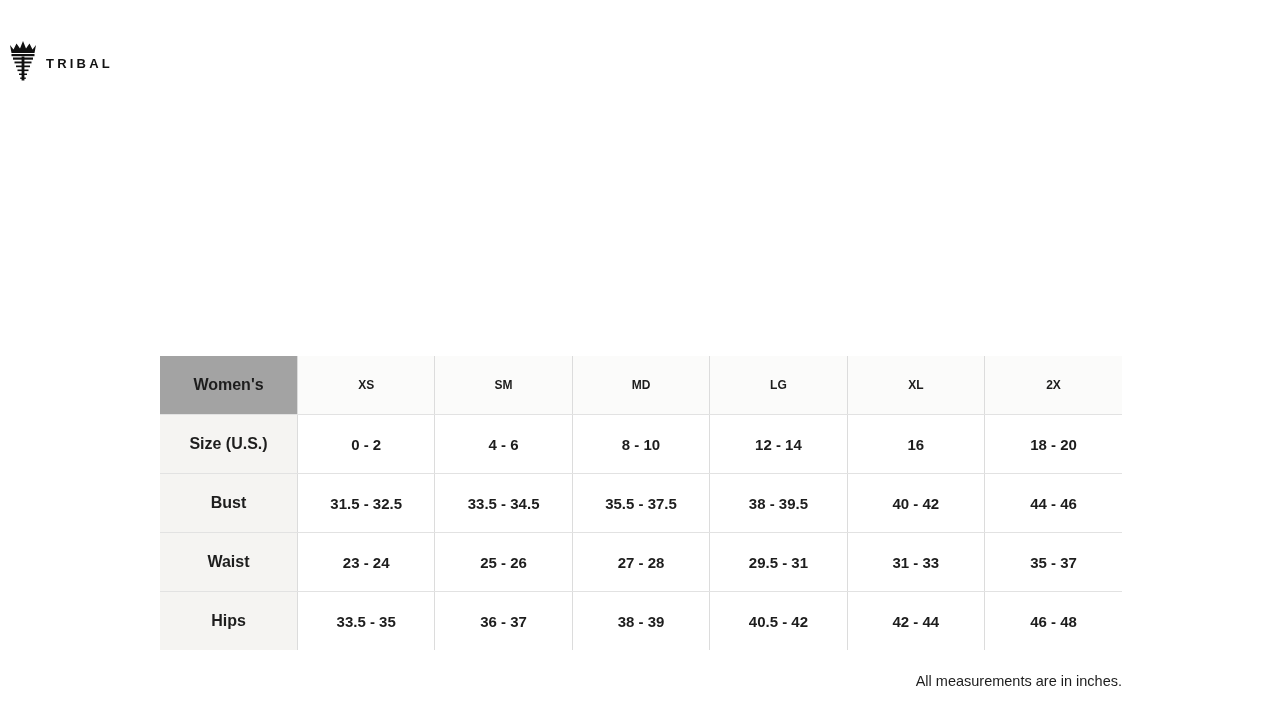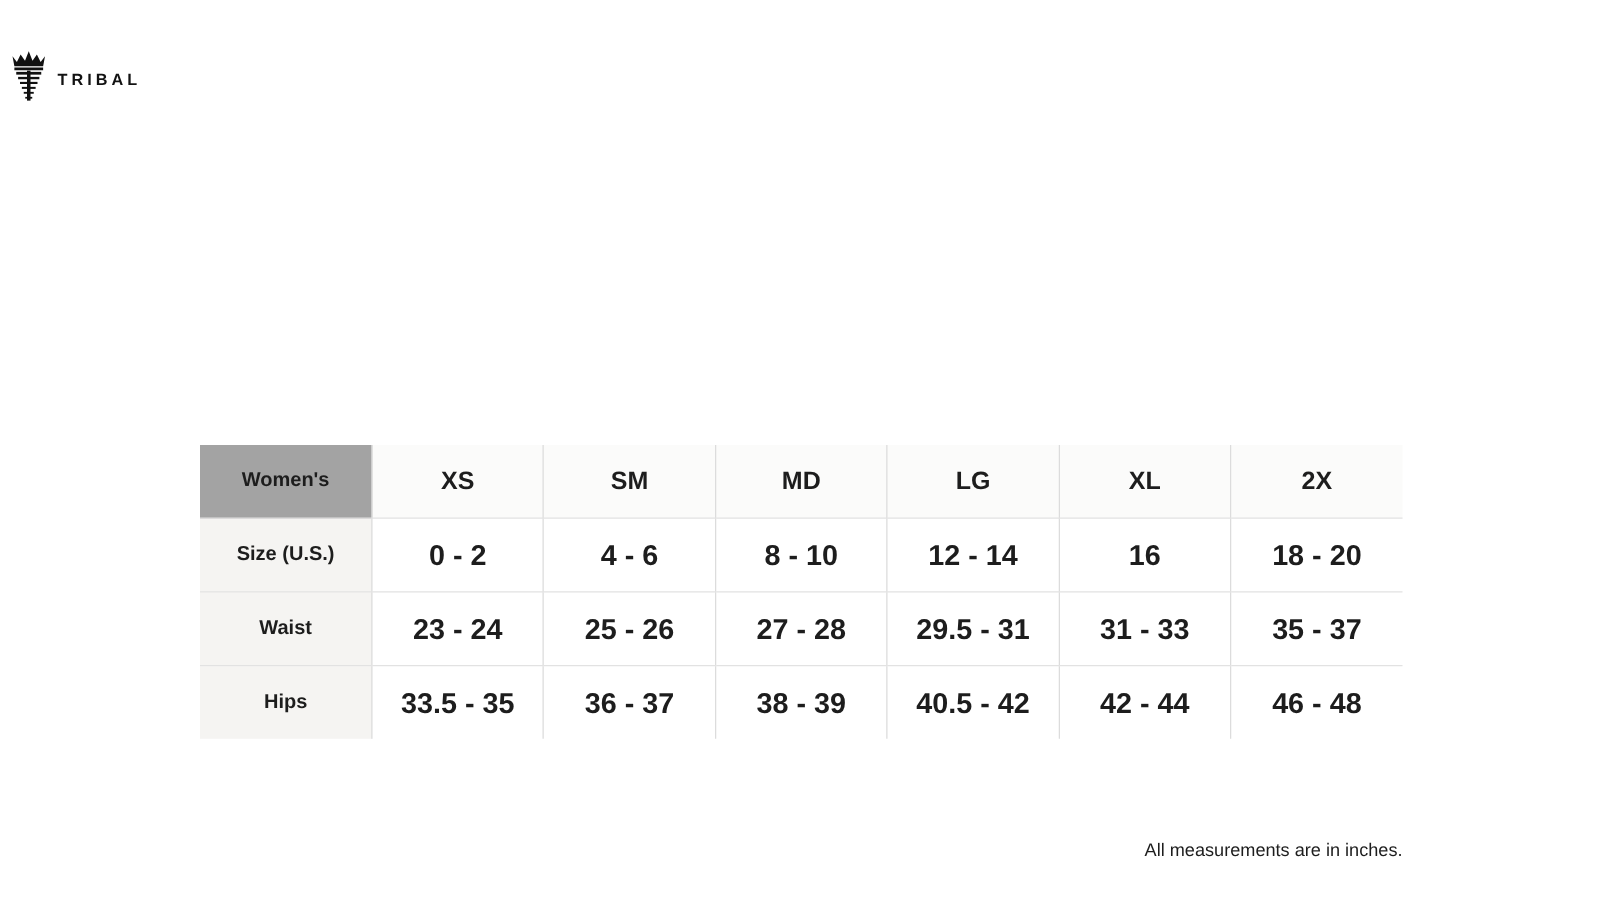--- a/index.html
+++ b/index.html
@@ -73,26 +73,26 @@
   .rowhead {
     background: #f5f4f2;
     font-size: 16px;
     width: 137px;
     color: #262626;
   }
   thead .rowhead {
     background: #a3a3a3;
   }
   thead th {
-    font-size: 20px;
+    font-size: 12px;
     background: #fbfbfa;
     font-weight: 700;
   }
   tbody td {
-    font-size: 23px;
+    font-size: 15px;
     background: #ffffff;
   }
   tbody td.rowhead {
     font-size: 16px;
   }
   thead th.rowhead {
     font-size: 16px;
   }
 
   
@@ -151,20 +151,29 @@
       <tr>
         <td class="rowhead">Size (U.S.)</td>
         <td>0 - 2</td>
         <td>4 - 6</td>
         <td>8 - 10</td>
         <td>12 - 14</td>
         <td>16</td>
         <td>18 - 20</td>
       </tr>
       <tr>
+        <td class="rowhead">Bust</td>
+        <td>31.5 - 32.5</td>
+        <td>33.5 - 34.5</td>
+        <td>35.5 - 37.5</td>
+        <td>38 - 39.5</td>
+        <td>40 - 42</td>
+        <td>44 - 46</td>
+      </tr>
+      <tr>
         <td class="rowhead">Waist</td>
         <td>23 - 24</td>
         <td>25 - 26</td>
         <td>27 - 28</td>
         <td>29.5 - 31</td>
         <td>31 - 33</td>
         <td>35 - 37</td>
       </tr>
       <tr>
         <td class="rowhead">Hips</td>

